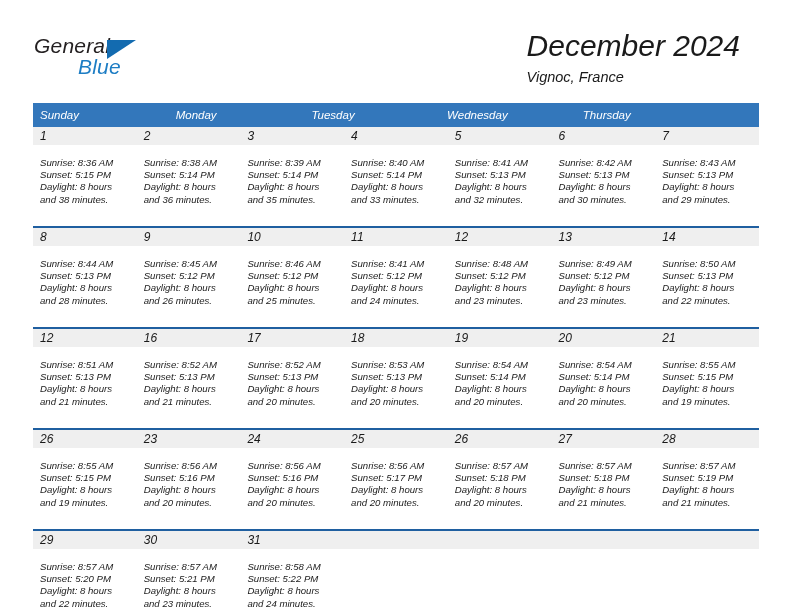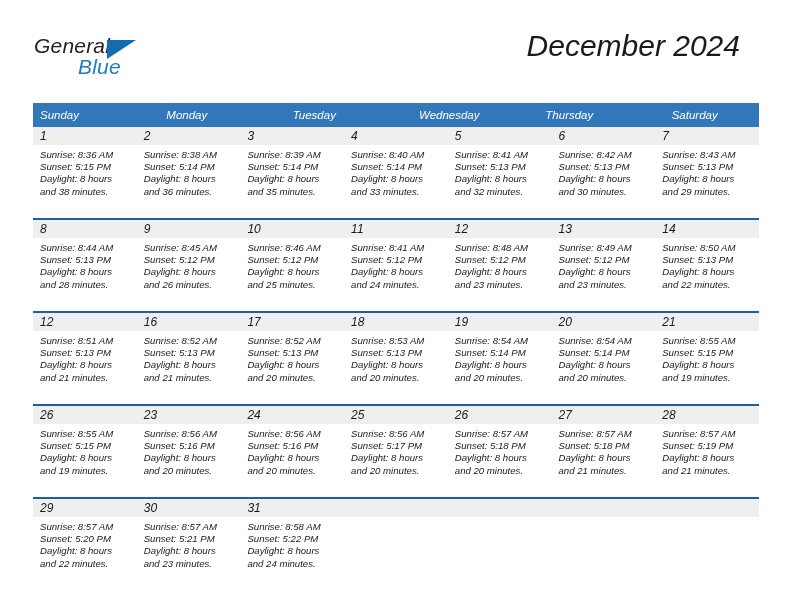--- a/index.html
+++ b/index.html
@@ -131,20 +131,21 @@
     line-height: 17px;
     color: #1a1a1a;
   }
   .day-body {
     padding: 4px 6px 0 7px;
     font-size: 9.6px;
     line-height: 12.2px;
     color: #1a1a1a;
     height: 66px;
     box-sizing: border-box;
+    margin-top: 8px;
   }
   .day-body div {
     white-space: nowrap;
   }
   .day-cell.empty .day-num-strip {
     background: #efefef;
   }
 </style>
 </head>
 <body>
@@ -154,32 +155,32 @@
   <div class="top-bar">
 
     <div class="logo">
       <span class="logo-general">General</span>
       <span class="logo-triangle"></span>
       <span class="logo-blue">Blue</span>
     </div>
 
     <div class="title-block">
       <div class="cal-title">December 2024</div>
+      <div class="cal-subtitle">Vignoc, France</div>
     </div>
 
   </div>
 
   <div class="calendar">
     <div class="weekday-row">
       <div class="weekday">Sunday</div>
       <div class="weekday">Monday</div>
       <div class="weekday">Tuesday</div>
       <div class="weekday">Wednesday</div>
       <div class="weekday">Thursday</div>
-      <div class="weekday">Saturday</div>
     </div>
 
     <div class="week-row first">
       <div class="day-cell">
         <div class="day-num-strip">1</div>
         <div class="day-body">
           <div>Sunrise: 8:36 AM</div>
           <div>Sunset: 5:15 PM</div>
           <div>Daylight: 8 hours</div>
           <div>and 38 minutes.</div>

